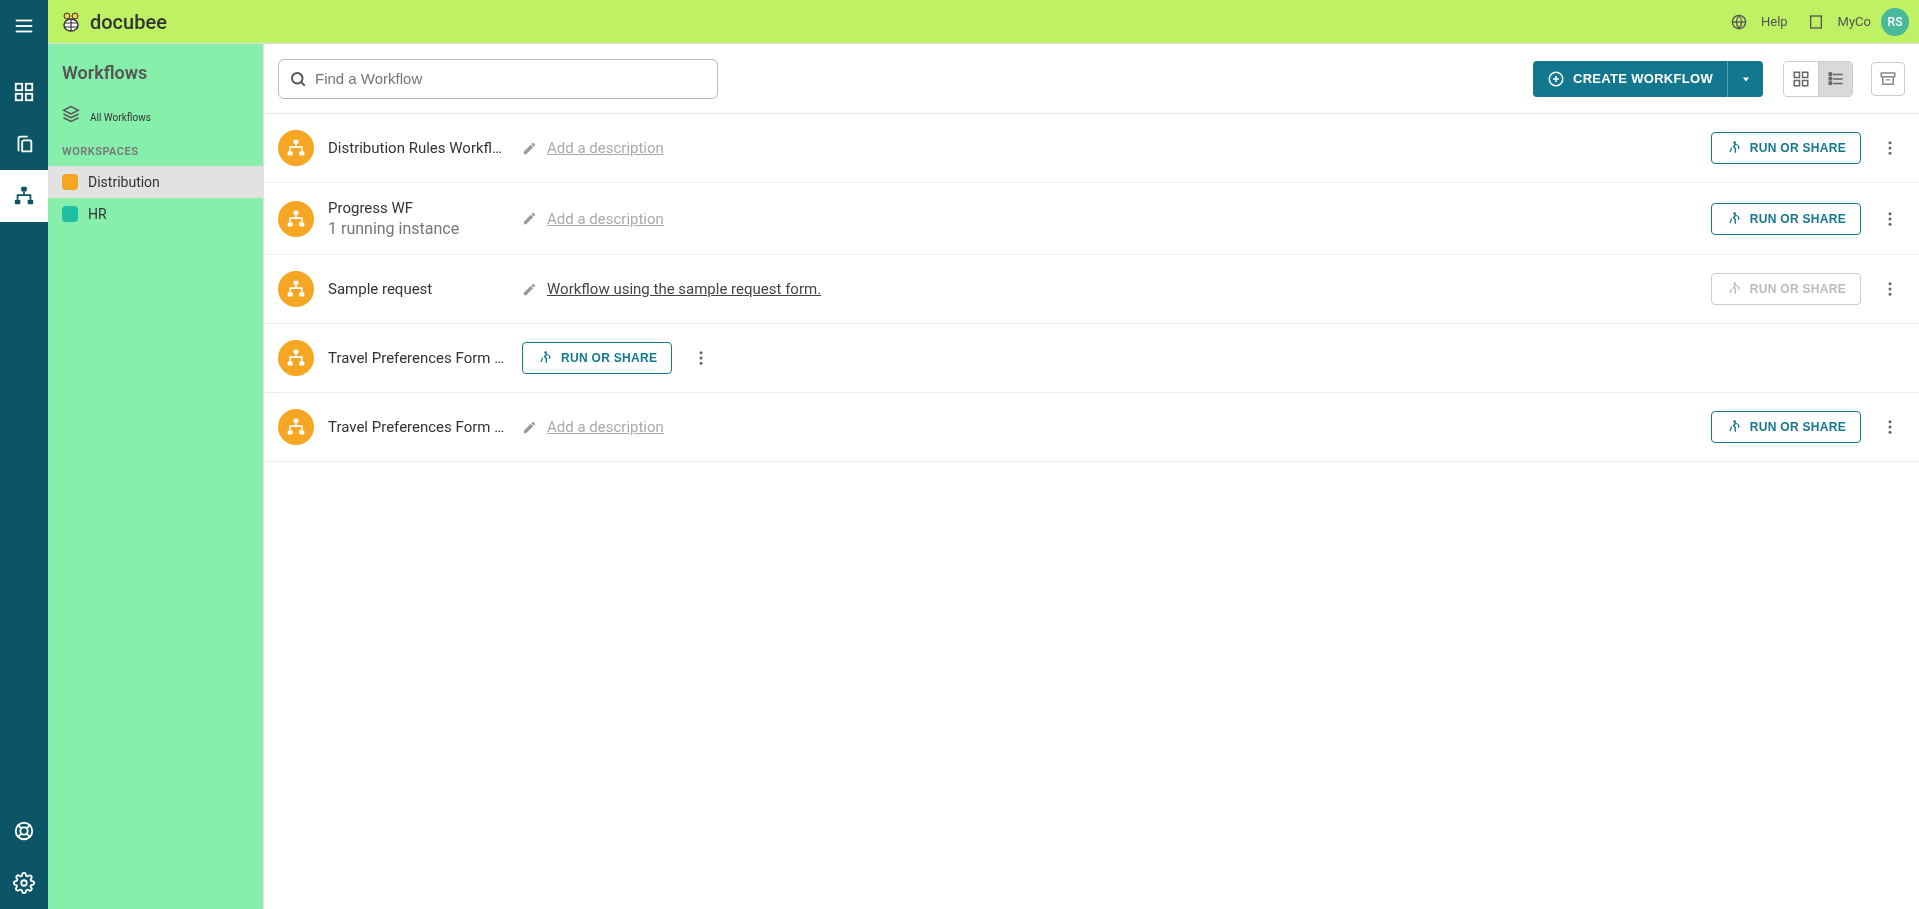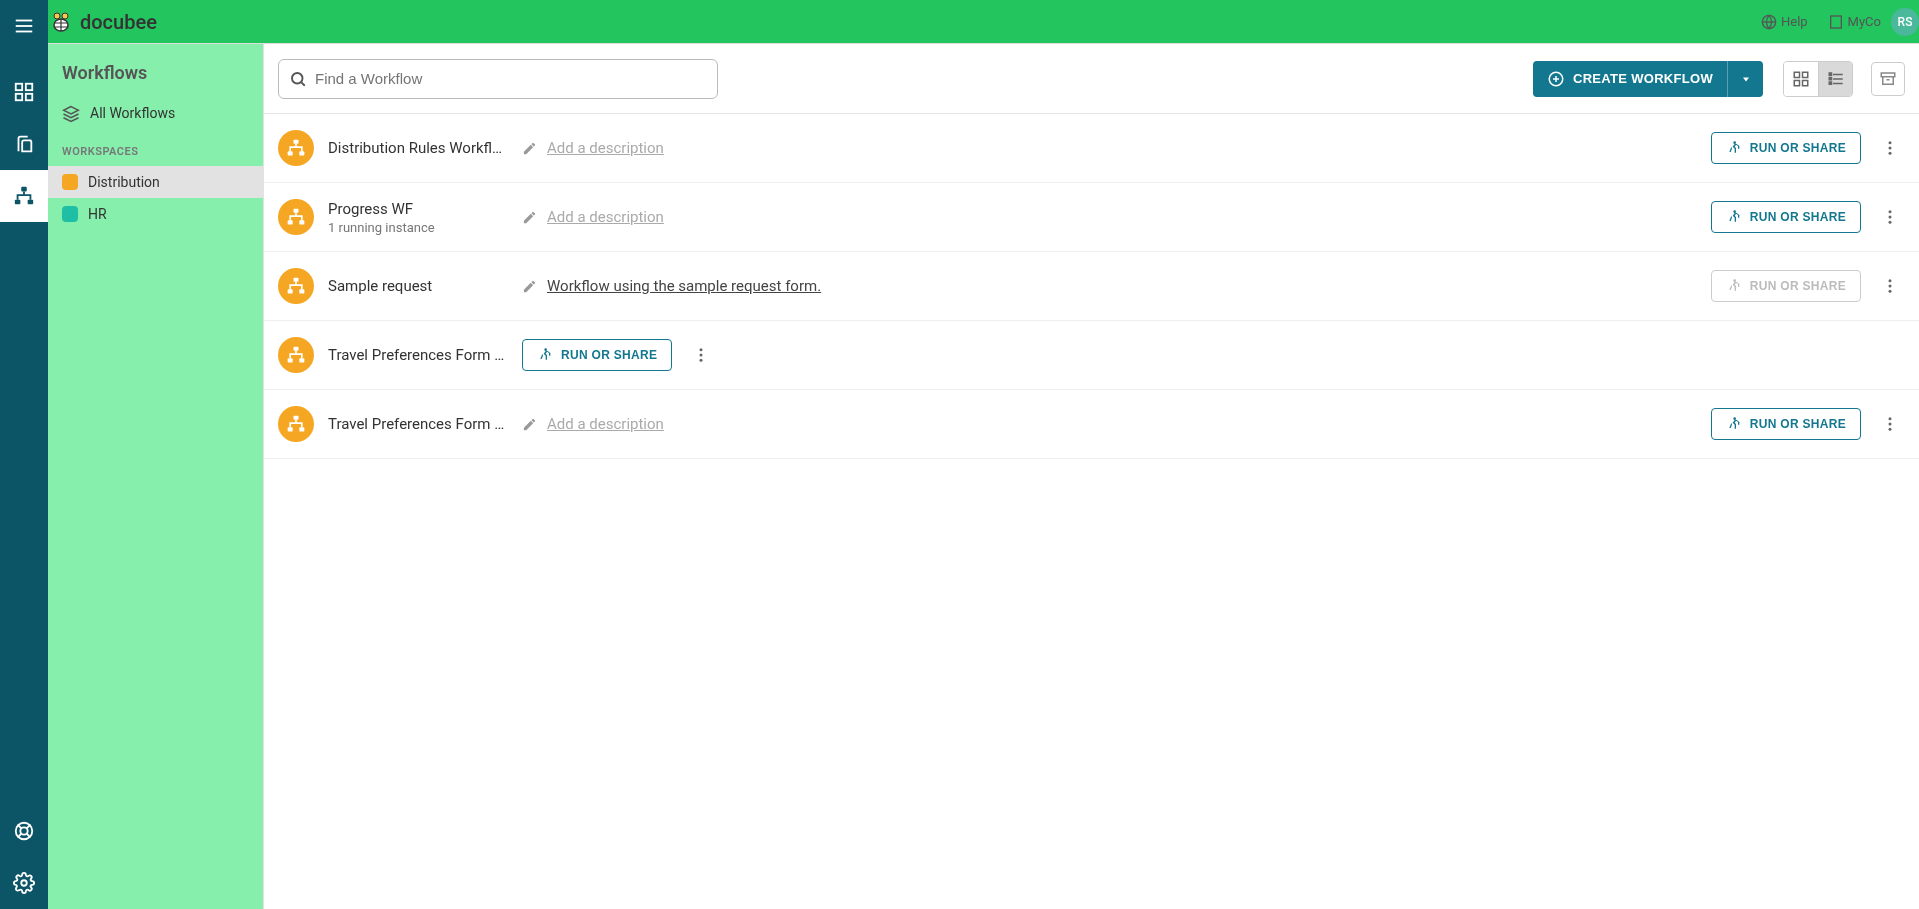--- a/index.html
+++ b/index.html
@@ -33,31 +33,31 @@
 
   
   .main { flex: 1; display: flex; flex-direction: column; min-width: 0; }
 
   
   .topbar {
     height: 44px;
     border-bottom: 1px solid #ddd;
     display: flex;
     align-items: center;
-    padding: 0 0;
-    background: #22c55e;
+    padding: 0 10px;
+    background: #bef264;
   }
   .logo { display: flex; align-items: center; gap: 6px; font-size: 20px; font-weight: 500; color: #333; }
   .logo-bee {
     width: 26px; height: 26px;
     position: relative;
   }
   .topbar-spacer { flex: 1; }
   .topbar-btn {
-    display: flex; align-items: center; gap: 4px;
+    display: flex; align-items: center; gap: 14px;
     padding: 6px 10px; font-size: 13px; color: #555;
     cursor: pointer;
   }
   .avatar {
     width: 28px; height: 28px; border-radius: 50%;
     background: #4ab89a; color: #fff;
     display: flex; align-items: center; justify-content: center;
     font-size: 12px; font-weight: 500;
     margin-left: 0;
   }
@@ -71,22 +71,22 @@
     border-right: 1px solid #e3e3e3;
     display: flex;
     flex-direction: column;
     padding-top: 18px;
   }
   .sidebar h2 {
     font-size: 18px; font-weight: 600; color: #555;
     padding: 0 14px 14px;
   }
   .side-item {
-    display: flex; align-items: flex-start; gap: 10px;
-    padding: 8px 14px; font-size: 14px; color: #333;
+    display: flex; align-items: flex-end; gap: 10px;
+    padding: 8px 14px; font-size: 10px; color: #333;
     cursor: pointer;
   }
   .side-section {
     font-size: 11px; letter-spacing: .5px; color: #777;
     padding: 14px 14px 8px; font-weight: 600;
   }
   .ws-item {
     display: flex; align-items: flex-end; gap: 10px;
     padding: 8px 14px; font-size: 14px; color: #333;
     cursor: pointer;
@@ -159,21 +159,21 @@
     gap: 14px;
   }
   .wf-icon {
     width: 36px; height: 36px; border-radius: 50%;
     background: #f5a623;
     display: flex; align-items: center; justify-content: center;
     color: #fff; flex-shrink: 0;
   }
   .wf-name-col { width: 180px; flex-shrink: 0; }
   .wf-name { font-size: 15px; color: #333; white-space: nowrap; overflow: hidden; text-overflow: ellipsis; }
-  .wf-sub { font-size: 13px; color: #777; margin-top: 2px; }
+  .wf-sub { font-size: 16px; color: #777; margin-top: 2px; }
   .wf-desc-col { flex: 1; display: flex; align-items: center; gap: 10px; min-width: 0; }
   .pencil { color: #999; cursor: pointer; flex-shrink: 0; }
   .wf-desc { font-size: 15px; color: #444; text-decoration: underline; }
   .wf-desc.placeholder { color: #aaa; }
   .run-btn {
     height: 32px; padding: 0 14px;
     border: 1px solid #13788f; border-radius: 4px;
     background: #fff; color: #13788f;
     display: flex; align-items: center; gap: 8px;
     font-size: 12px; font-weight: 600; letter-spacing: .3px;

